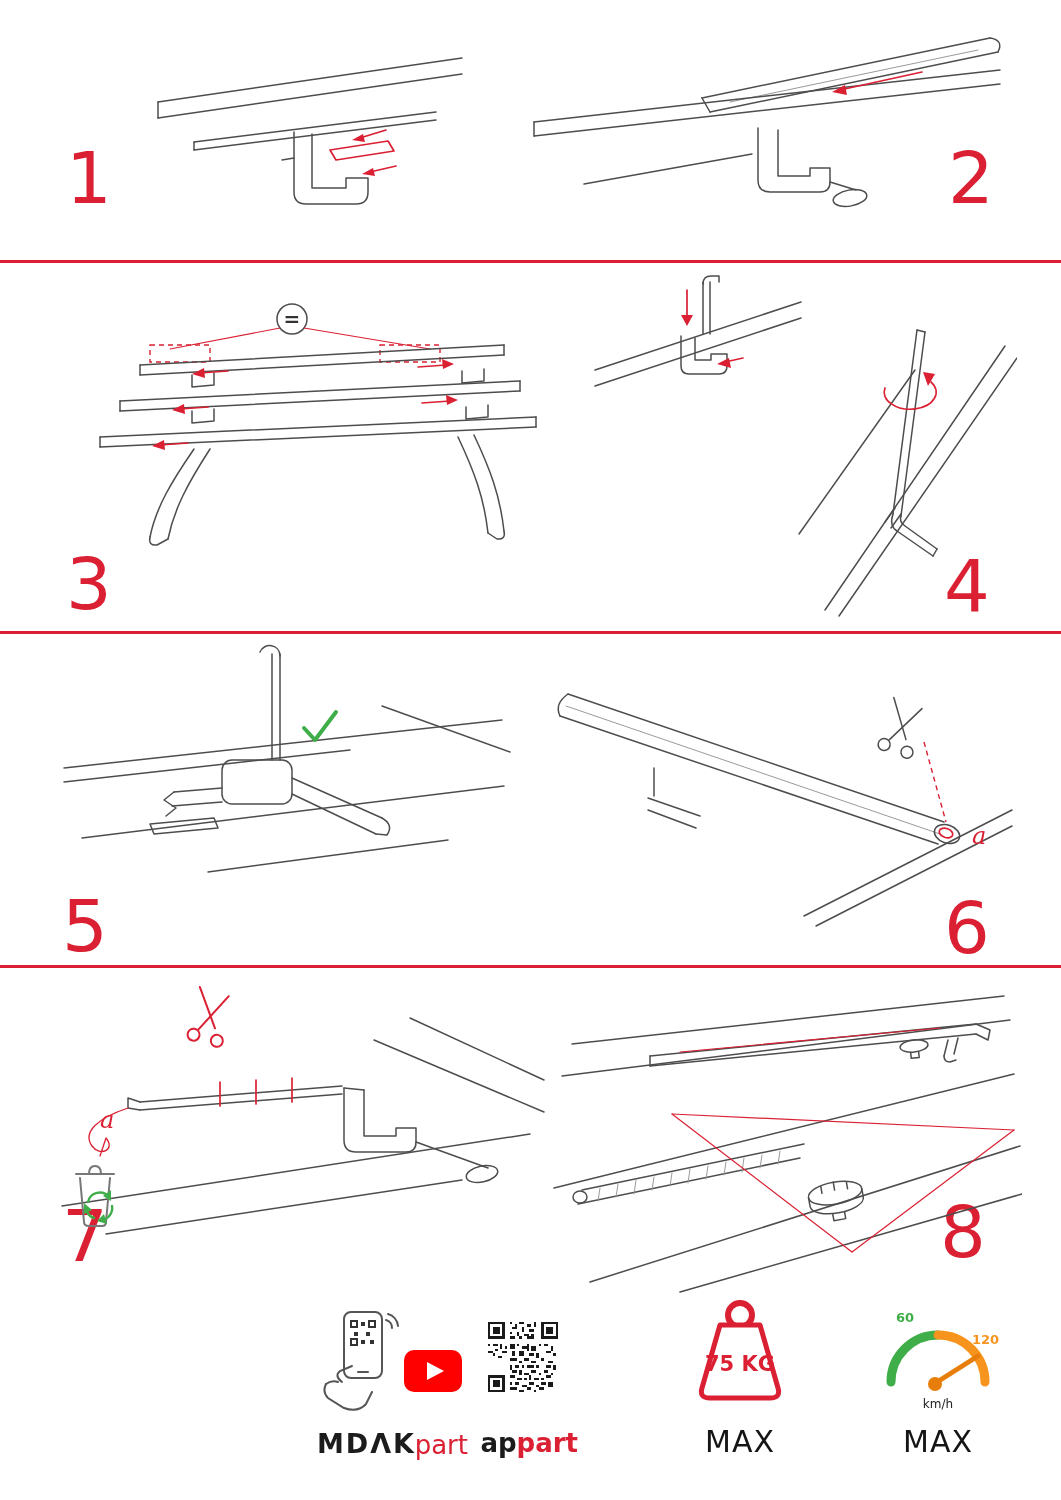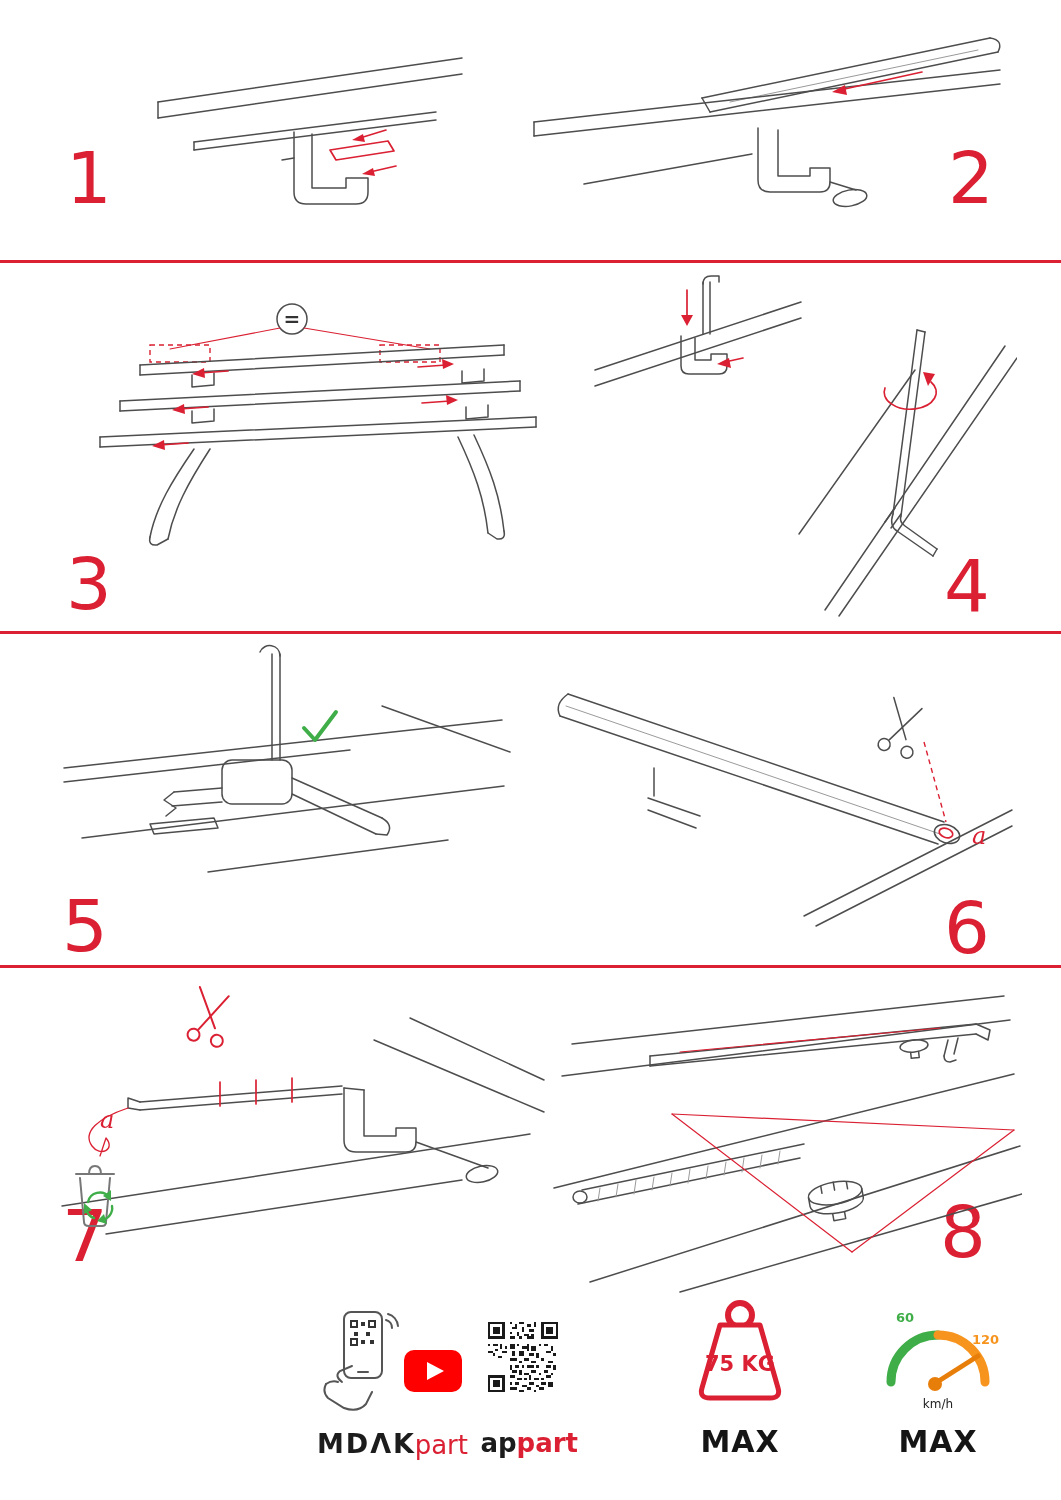--- a/index.html
+++ b/index.html
@@ -25,21 +25,21 @@
   .gray{stroke:#777;fill:none;stroke-width:2;stroke-linecap:round;stroke-linejoin:round;}
   .red-a{fill:var(--accent);font-style:italic;font-size:24px;font-family:"DejaVu Serif",serif;}
   svg text{font-family:"DejaVu Sans",sans-serif;}
   
   .product-name{position:absolute;left:64px;top:1326px;color:var(--navy);font-weight:bold;letter-spacing:3px;}
   .product-name .main{font-size:52px;}
   .product-name .suffix{font-size:37px;}
   .brand-wordmark{position:absolute;left:66px;top:1414px;font-size:29px;font-weight:bold;letter-spacing:.5px;color:#1c1c1c;}
   .brand-wordmark .red{color:var(--accent);}
   .logo-label{position:absolute;text-align:right;font-weight:bold;color:#1c1c1c;}
-  .max-label{position:absolute;text-align:center;font-size:30px;font-weight:bold;color:#151515;letter-spacing:1px;}
+  .max-label{position:absolute;text-align:center;font-size:30px;font-weight:normal;color:#151515;letter-spacing:1px;}
 </style>
 </head>
 <body>
 
 <div class="page">
 
   <div class="step-number" style="left:66px;top:142px">1</div>
   <svg class="art" style="left:150px;top:38px" width="320" height="205" viewBox="0 0 320 205">
     <g class="s">
       <path d="M8 64 L312 20"></path>

